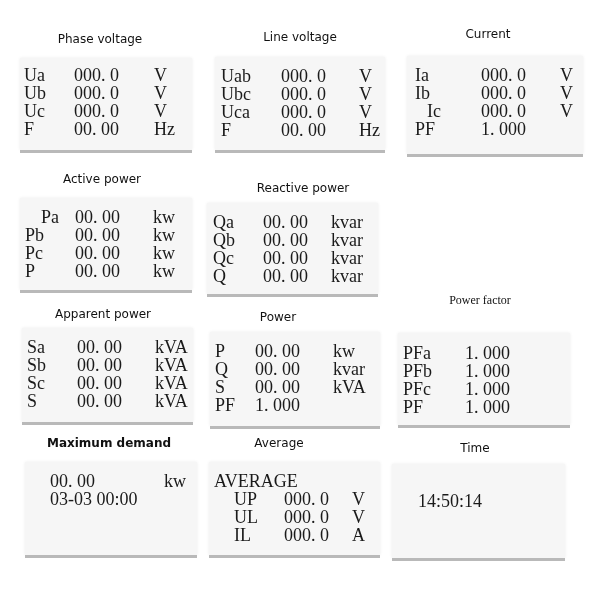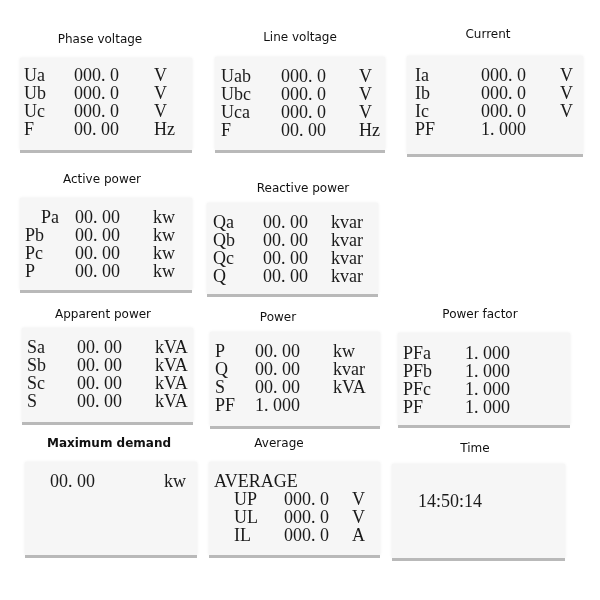--- a/index.html
+++ b/index.html
@@ -72,21 +72,21 @@
         <span class="c" style="left:0">Ia</span>
         <span class="c" style="left:66px">000. 0</span>
         <span class="c" style="left:145px">V</span>
       </div>
     <div class="row">
         <span class="c" style="left:0">Ib</span>
         <span class="c" style="left:66px">000. 0</span>
         <span class="c" style="left:145px">V</span>
       </div>
     <div class="row">
-        <span class="c" style="left:0">Ic</span>
+        <span class="c" style="left:12px">Ic</span>
         <span class="c" style="left:66px">000. 0</span>
         <span class="c" style="left:145px">V</span>
       </div>
     <div class="row">
         <span class="c" style="left:0">PF</span>
         <span class="c" style="left:66px">1. 000</span>
         <span class="c" style="left:145px"></span>
       </div>
   </div>
 </div>
@@ -188,21 +188,21 @@
         <span class="c" style="left:118px">kVA</span>
       </div>
     <div class="row">
         <span class="c" style="left:0">PF</span>
         <span class="c" style="left:40px">1. 000</span>
         <span class="c" style="left:118px"></span>
       </div>
   </div>
 </div>
 
-<div class="title" style="left:390px;top:307px;">Power factor</div>
+<div class="title" style="left:390px;top:293px;font-family:Liberation Serif, serif;">Power factor</div>
 <div class="panel" style="left:398px;top:333px;width:172px;height:92px;">
   <div class="lcd" style="left:5px;top:11px;width:165px;font-family:Liberation Serif, serif;">
     <div class="row">
         <span class="c" style="left:0">PFa</span>
         <span class="c" style="left:62px">1. 000</span>
       </div>
     <div class="row">
         <span class="c" style="left:0">PFb</span>
         <span class="c" style="left:62px">1. 000</span>
       </div>
@@ -216,20 +216,23 @@
       </div>
   </div>
 </div>
 
 <div class="title" style="left:19px;top:436px;font-weight:bold;">Maximum demand</div>
 <div class="panel" style="left:25px;top:462px;width:172px;height:93px;">
   <div class="lcd" style="left:25px;top:10px;width:140px;">
     <div class="row">
         <span class="c" style="left:0">00. 00</span>
         <span class="c" style="left:114px">kw</span>
+      </div>
+    <div class="row">
+        <span class="c" style="left:0">03-03 00:00</span>
       </div>
   </div>
 </div>
 
 <div class="title" style="left:189px;top:436px;">Average</div>
 <div class="panel" style="left:209px;top:462px;width:171px;height:93px;">
   <div class="lcd" style="left:5px;top:10px;width:165px;">
     <div class="row">
         <span class="c" style="left:0">AVERAGE</span>
       </div>

